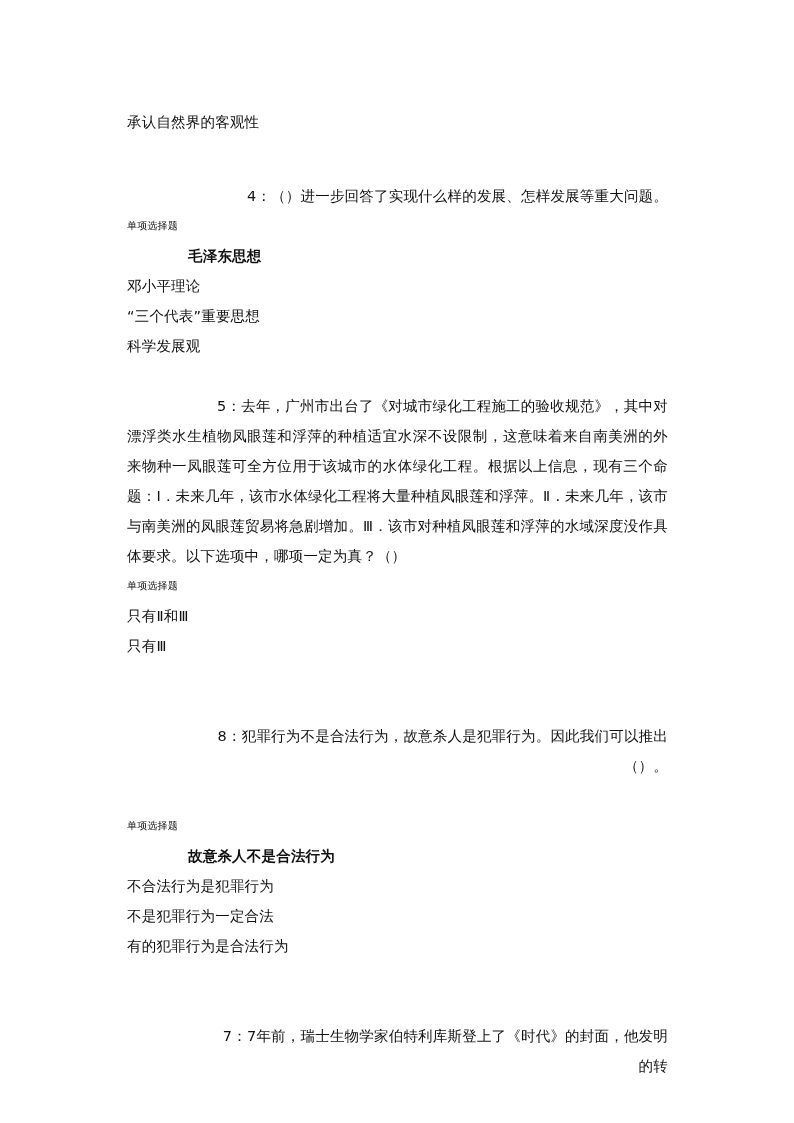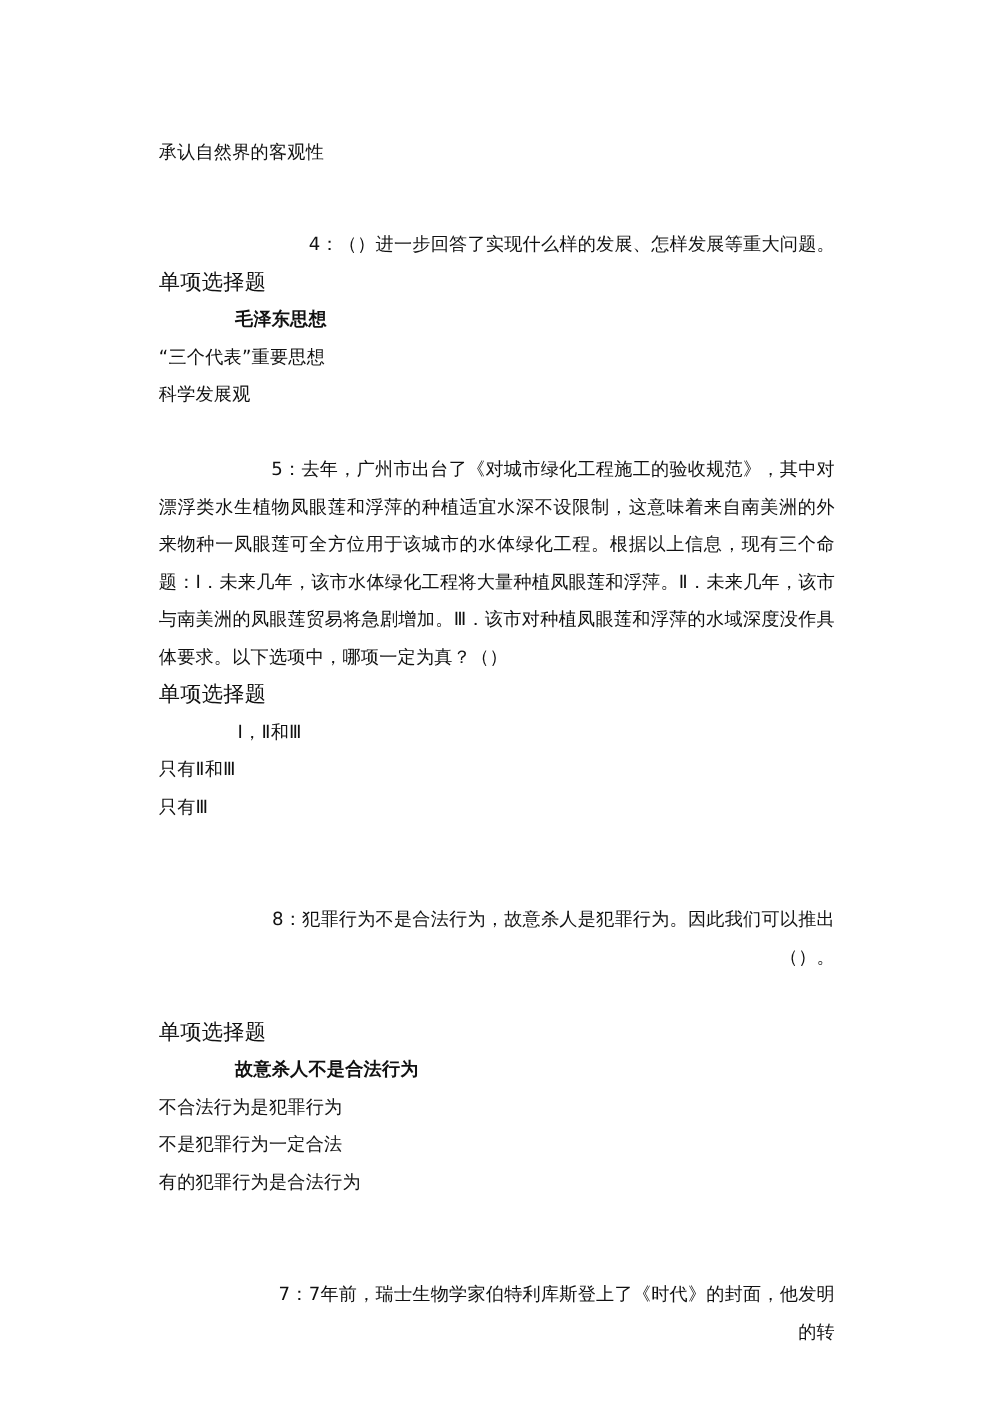--- a/index.html
+++ b/index.html
@@ -51,21 +51,21 @@
     text-indent: 90px;
     color: #111111;
     margin: 0;
   }
   .stem.single {
     text-align: right;
   }
 
   
   .qtype {
-    font-size: 17px;
+    font-size: 10px;
     line-height: 30px;
     letter-spacing: 0.2px;
     color: #111111;
     margin: 0;
   }
 
   
   .option {
     font-size: 14.5px;
     line-height: 30px;
@@ -93,30 +93,30 @@
   <div class="content">
 
     <p class="line">承认自然界的客观性</p>
 
     <div class="spacer-1"></div>
 
     <div class="block">
       <p class="stem single">4：（）进一步回答了实现什么样的发展、怎样发展等重大问题。</p>
       <p class="qtype">单项选择题</p>
       <p class="option first">毛泽东思想</p>
+      <p class="option">邓小平理论</p>
       <p class="option">“三个代表”重要思想</p>
       <p class="option">科学发展观</p>
     </div>
 
     <div class="spacer-1"></div>
 
     <div class="block">
       <p class="stem">5：去年，广州市出台了《对城市绿化工程施工的验收规范》，其中对漂浮类水生植物凤眼莲和浮萍的种植适宜水深不设限制，这意味着来自南美洲的外来物种一凤眼莲可全方位用于该城市的水体绿化工程。根据以上信息，现有三个命题：Ⅰ．未来几年，该市水体绿化工程将大量种植凤眼莲和浮萍。Ⅱ．未来几年，该市与南美洲的凤眼莲贸易将急剧增加。Ⅲ．该市对种植凤眼莲和浮萍的水域深度没作具体要求。以下选项中，哪项一定为真？（）</p>
       <p class="qtype">单项选择题</p>
-      <p class="option first-roman">Ⅰ，Ⅱ和Ⅲ</p>
       <p class="option">只有Ⅱ和Ⅲ</p>
       <p class="option">只有Ⅲ</p>
     </div>
 
     <div class="spacer-2"></div>
 
     <div class="block">
       <p class="stem single">8：犯罪行为不是合法行为，故意杀人是犯罪行为。因此我们可以推出（）。</p>
       <div class="spacer-1"></div>
       <p class="qtype">单项选择题</p>

